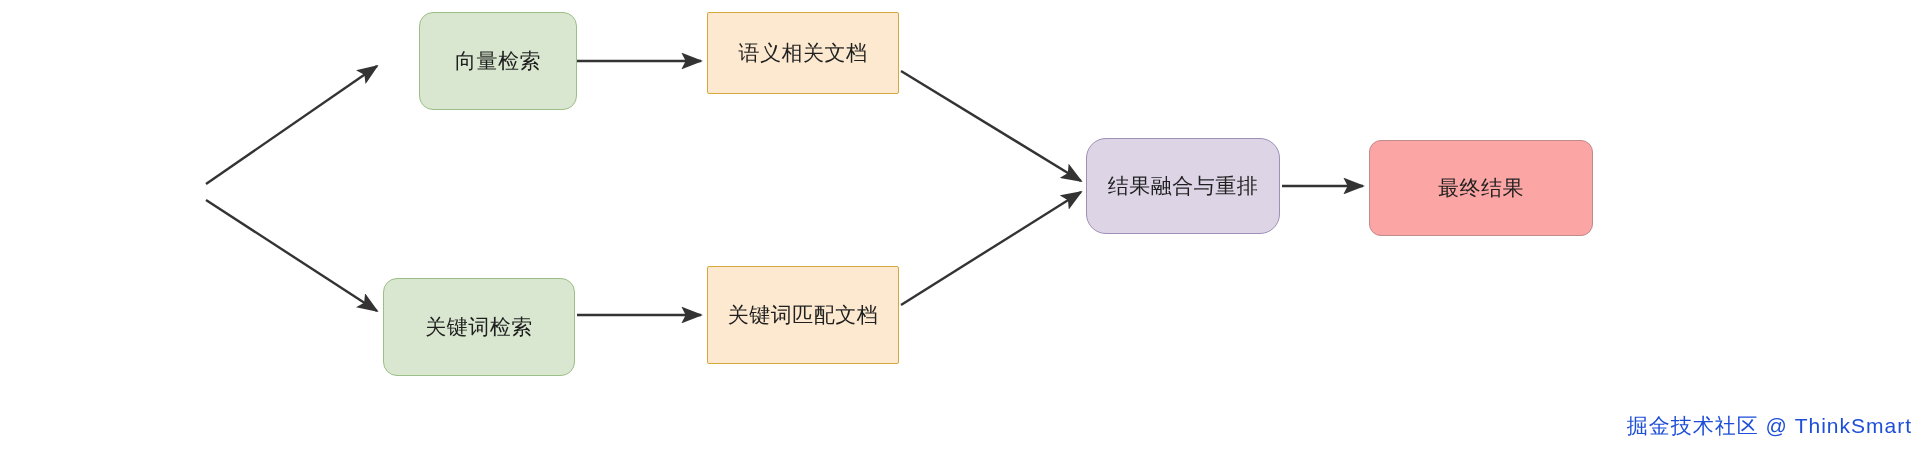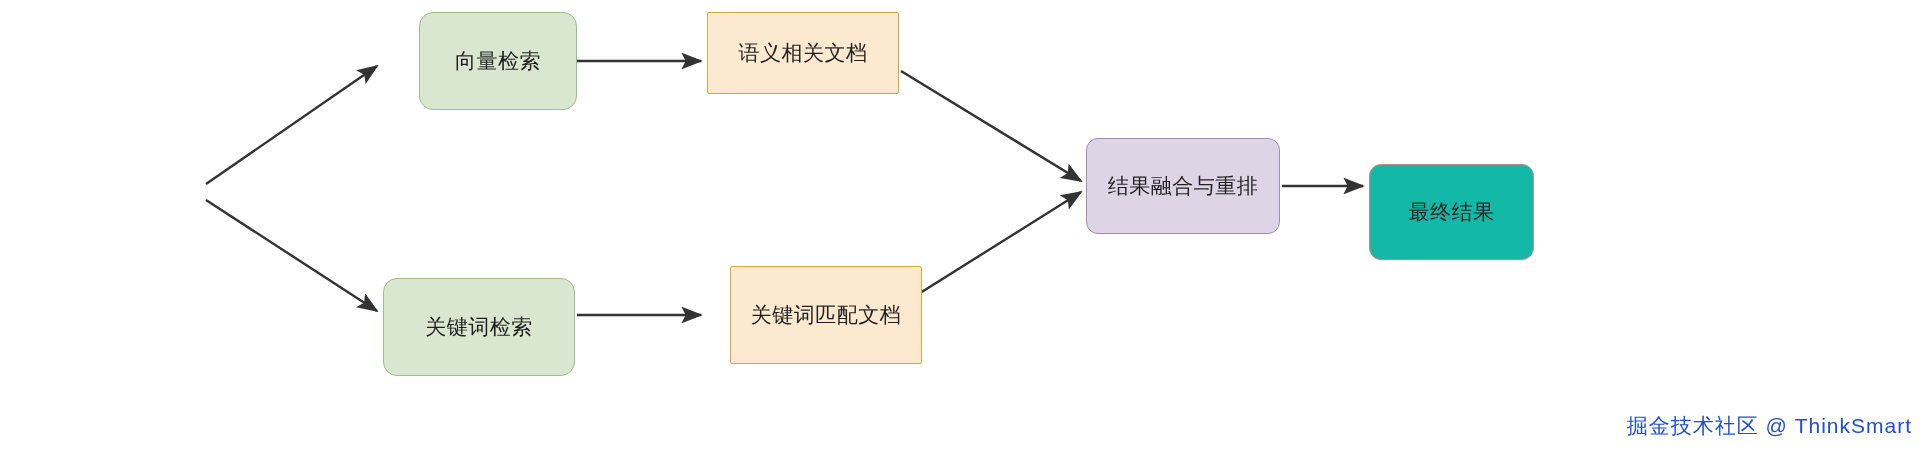--- a/index.html
+++ b/index.html
@@ -77,40 +77,38 @@
     border-radius: 2px;
   }
   .node-kwdocs {
     left: 707px;
     top: 266px;
     width: 192px;
     height: 98px;
     background: #fce9d0;
     border: 1.8px solid #d6a73c;
     border-radius: 2px;
-    margin-left: 23px;
   }
   .node-fusion {
     left: 1086px;
     top: 138px;
     width: 194px;
     height: 96px;
     background: #ddd5e6;
     border: 1.6px solid #9f8fb5;
-    border-radius: 12px;
+    border-radius: 20px;
   }
   .node-final {
     left: 1369px;
     top: 140px;
-    width: 165px;
+    width: 224px;
     height: 96px;
-    background: #14b8a6;
+    background: #fca5a5;
     border: 1.8px solid #c08b8b;
     border-radius: 12px;
-    margin-top: 24px;
   }
   .watermark {
     position: absolute;
     right: 14px;
     bottom: 14px;
     font-size: 21px;
     color: #1d4ed8;
     letter-spacing: 1px;
     white-space: nowrap;
   }

